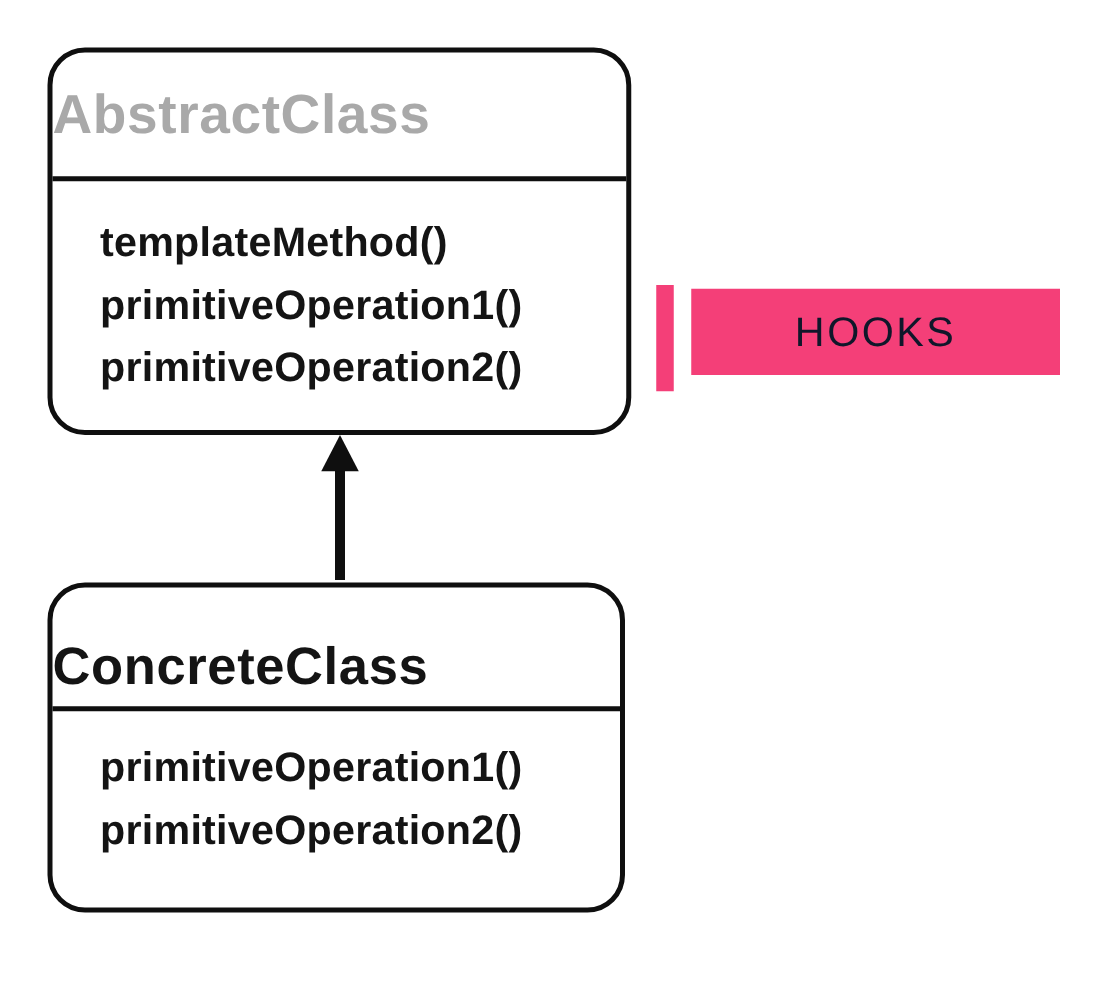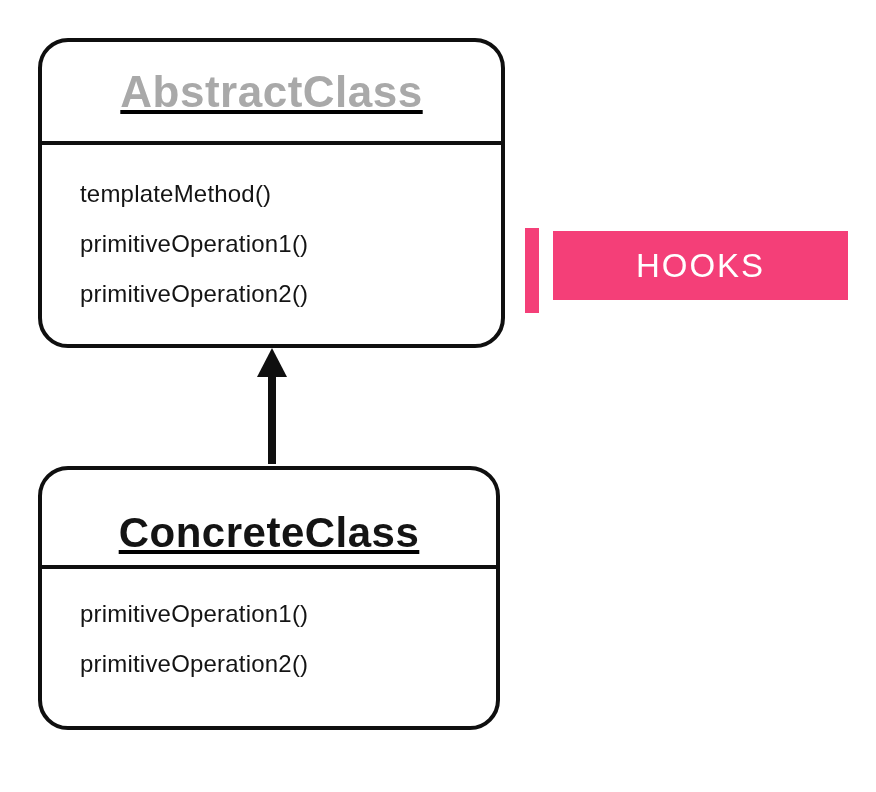--- a/index.html
+++ b/index.html
@@ -24,43 +24,42 @@
     background: var(--background);
     border: 4px solid var(--box-border);
     border-radius: 30px;
     display: flex;
     flex-direction: column;
   }
   .abstract-box { left: 38px; top: 38px; width: 467px; height: 310px; }
   .concrete-box { left: 38px; top: 466px; width: 462px; height: 264px; }
 
   .box-header {
-    display: flex; align-items: center; justify-content: center;
+    display: flex; align-items: center; 
     border-bottom: 4px solid var(--box-border);
-    text-decoration: underline;
   }
   .abstract-box .box-header { height: 103px; }
   .concrete-box .box-header { height: 99px; }
 
   .class-title { white-space: nowrap; }
   .abstract-title {
     font-size: 44px; font-weight: 600; color: var(--abstract-title-gray);
     letter-spacing: 0.5px;
   }
   .concrete-title {
     font-size: 42px; font-weight: 700; color: var(--text-black);
     letter-spacing: 0.5px;
     margin-top: 31px;
   }
 
   .box-body { flex: 1; }
   .abstract-box .box-body { padding: 24px 0 0 38px; }
   .concrete-box .box-body { padding: 20px 0 0 38px; }
   .method-item {
-    font-size: 24px; font-weight: 400; color: var(--text-black);
+    font-size: 33px; font-weight: 700; color: var(--text-black);
     line-height: 50px; white-space: nowrap; letter-spacing: 0.2px;
   }
 
   
   .arrow-shaft {
     position: absolute; left: 268px; top: 374px;
     width: 8px; height: 90px; background: var(--box-border);
   }
   .arrow-head {
     position: absolute; left: 257px; top: 348px;
@@ -74,21 +73,21 @@
   .hooks-tick {
     position: absolute; left: 525px; top: 228px;
     width: 14px; height: 85px; background: var(--accent-pink);
   }
   .hooks-badge {
     position: absolute; left: 553px; top: 231px;
     width: 295px; height: 69px; background: var(--accent-pink);
     display: flex; align-items: center; justify-content: center;
   }
   .hooks-label {
-    color: #ffffff; font-size: 33px; font-weight: 500; letter-spacing: 2px;
+    color: #0f172a; font-size: 33px; font-weight: 500; letter-spacing: 2px;
     white-space: nowrap;
   }
 </style>
 </head>
 <body>
 
 <div class="canvas">
 
   <div class="class-box abstract-box">
     <div class="box-header">

